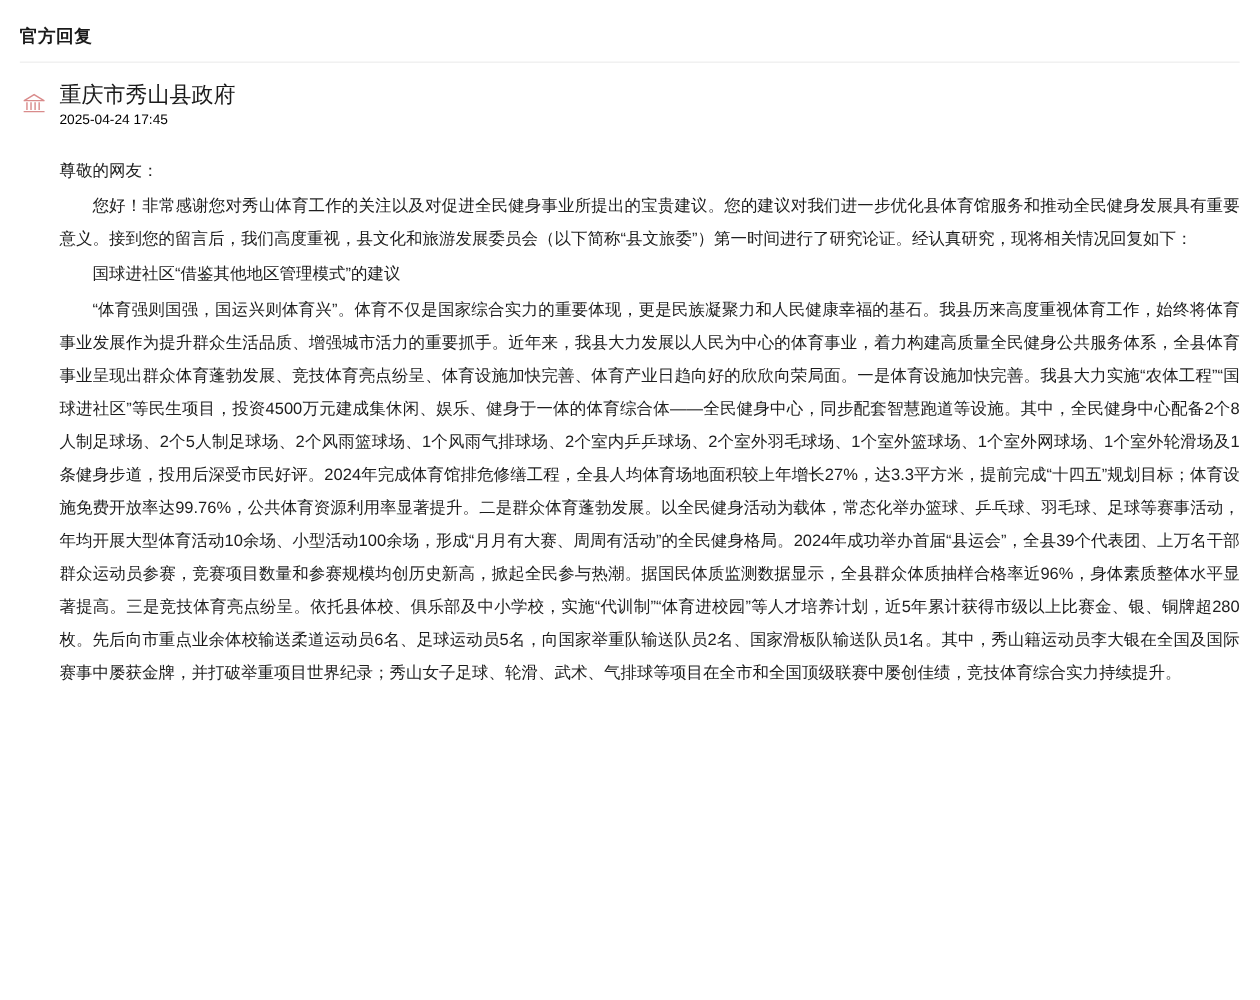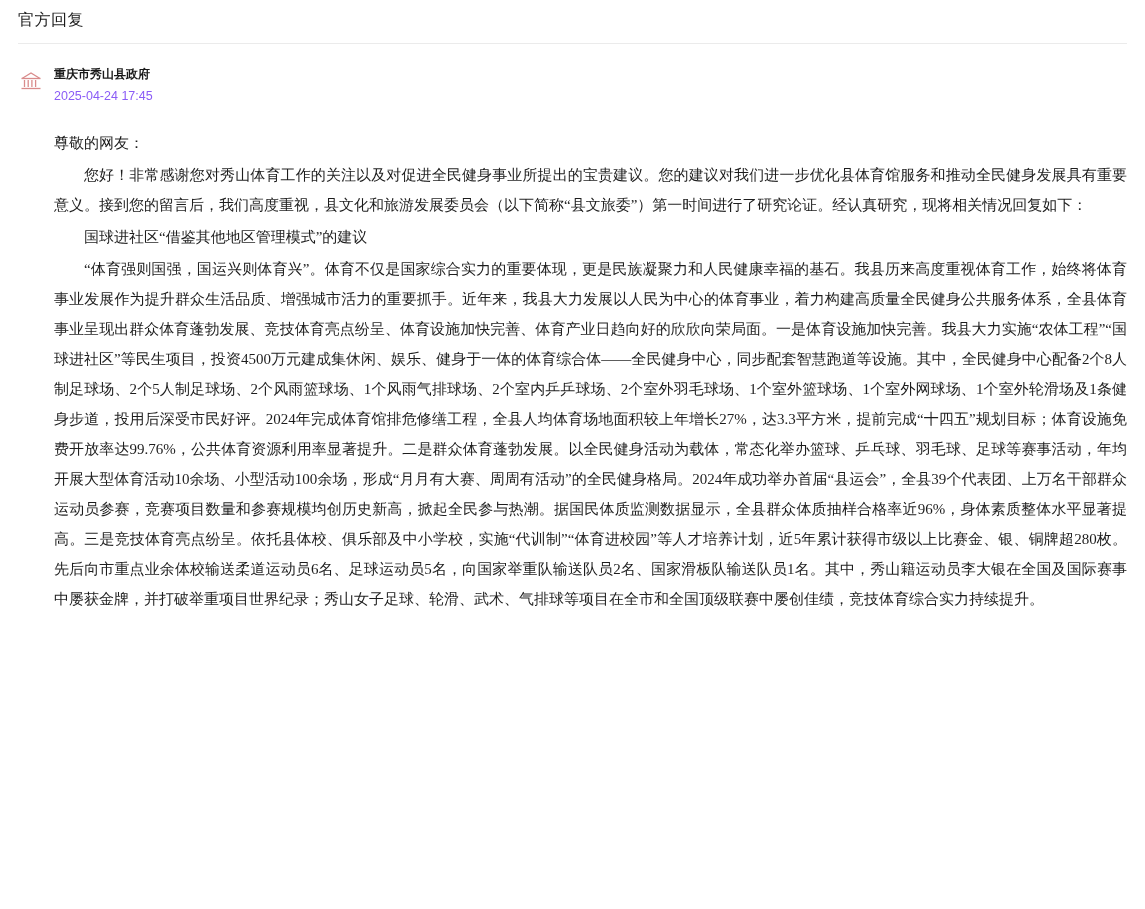--- a/index.html
+++ b/index.html
@@ -15,23 +15,23 @@
     color: #1a1a1a;
     overflow: hidden;
   }
   .page {
     width: 1145px;
     padding: 0;
     position: relative;
   }
   .section-title {
     font-size: 16px;
-    font-weight: normal;
+    font-weight: bold;
     color: #1a1a1a;
-    padding: 10px 18px 12px 18px;
+    padding: 23px 18px 12px 18px;
     letter-spacing: 0.5px;
   }
   .divider {
     height: 1px;
     background: #ebebeb;
     margin: 0 18px;
   }
   .reply-block {
     display: flex;
     padding: 20px 18px 0 18px;
@@ -45,42 +45,41 @@
     display: flex;
     align-items: center;
     justify-content: center;
   }
   .avatar svg { display: block; }
   .reply-body {
     flex: 1 1 auto;
     min-width: 0;
   }
   .author {
-    font-size: 12px;
-    font-weight: bold;
+    font-size: 20px;
+    font-weight: normal;
     color: #1a1a1a;
     line-height: 20px;
   }
   .timestamp {
     font-size: 12.5px;
-    color: #8b5cf6;
+    color: #000000;
     line-height: 20px;
     margin-top: 2px;
   }
   .content {
     margin-top: 22px;
     font-size: 15px;
     line-height: 30px;
     color: #1d1d1d;
     text-align: justify;
     text-justify: inter-ideograph;
   }
   .content p {
     margin: 0 0 2px 0;
-    font-family: Liberation Serif, serif;
   }
   .p-indent { text-indent: 2em; }
   .p-noindent { text-indent: 0; }
 </style>
 </head>
 <body>
 
 <div class="page">
 
   <div class="section-title">官方回复</div>

